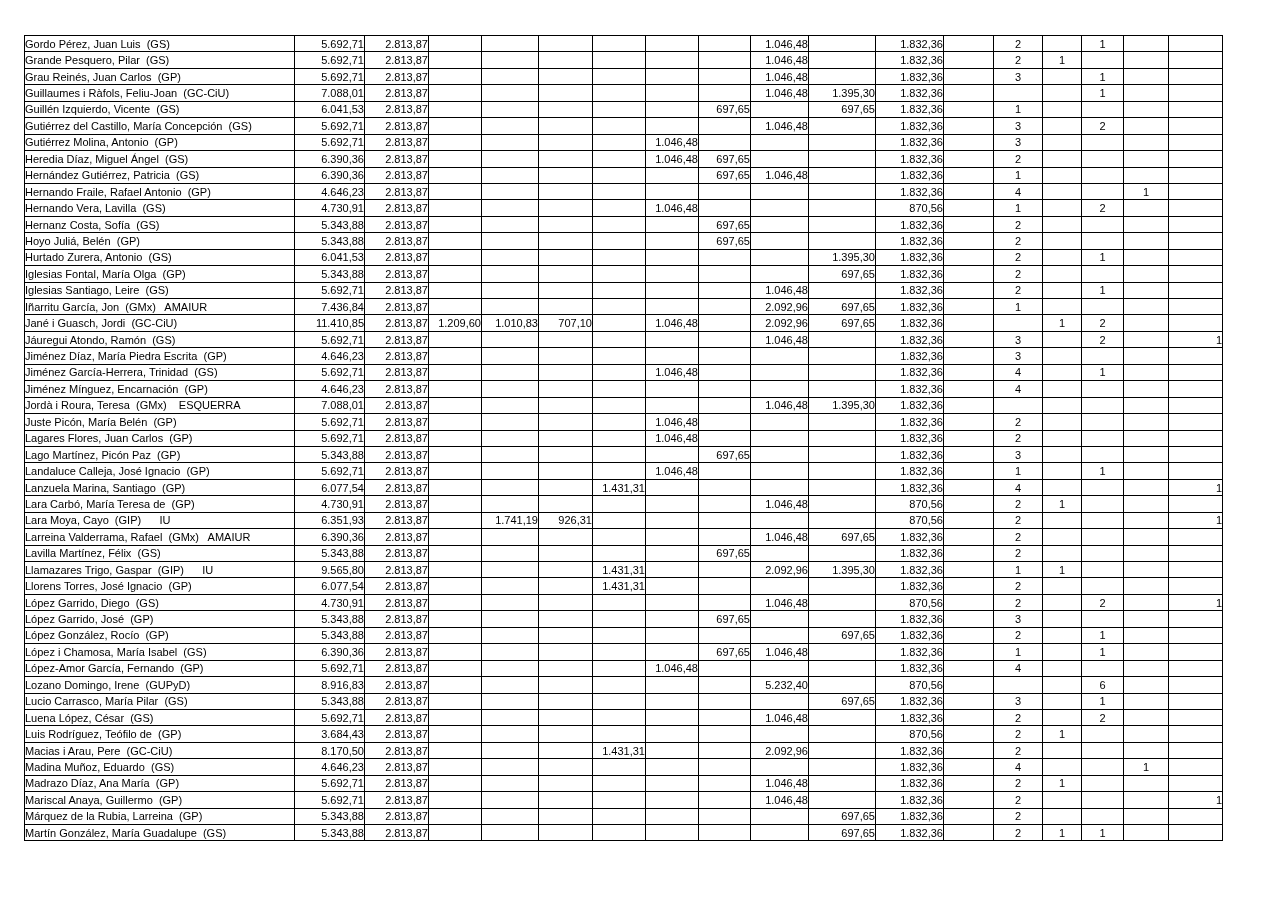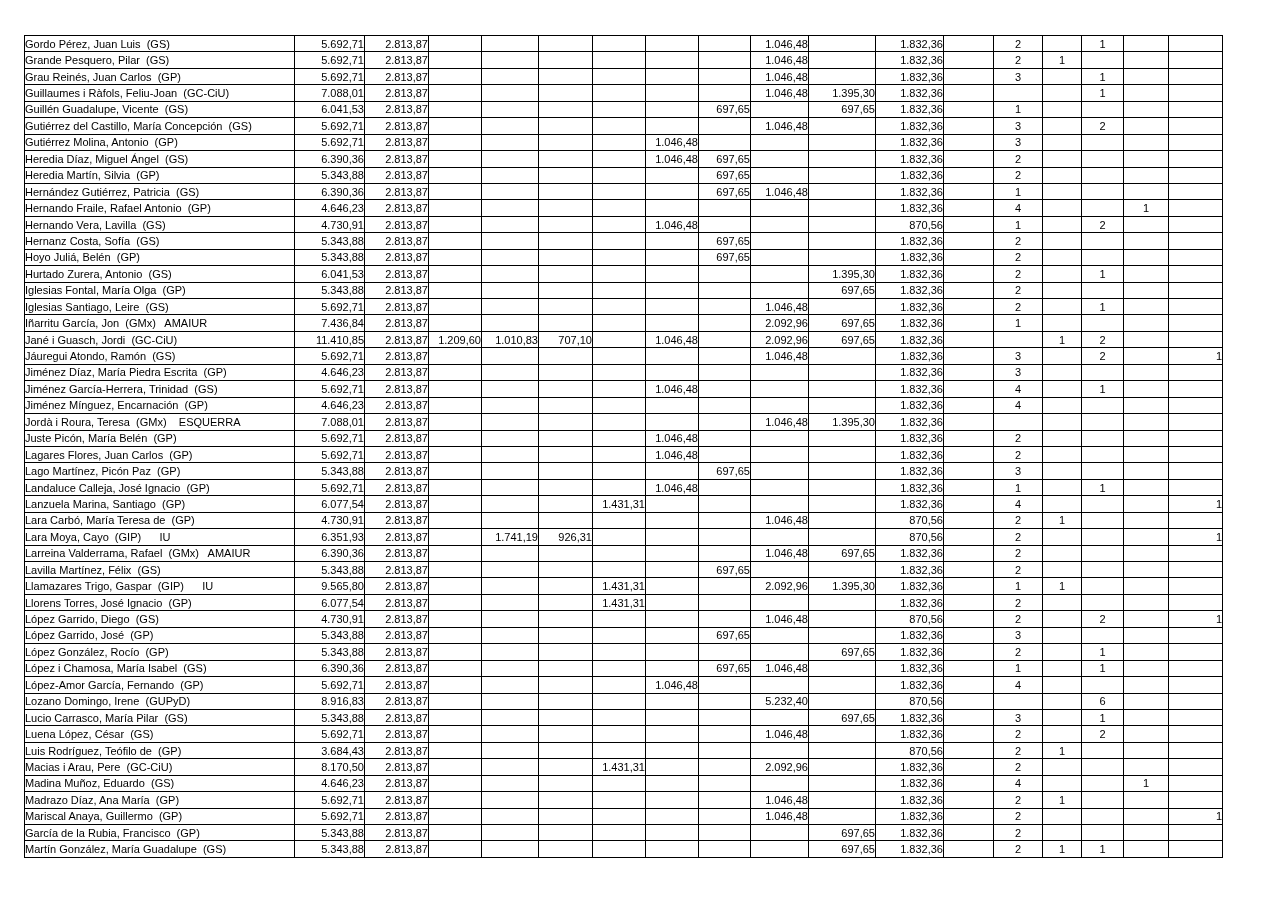--- a/index.html
+++ b/index.html
@@ -140,21 +140,21 @@
           <td class="c-num">1.395,30</td>
           <td class="c-num">1.832,36</td>
           <td class="c-num"></td>
           <td class="c-int"></td>
           <td class="c-int"></td>
           <td class="c-int">1</td>
           <td class="c-int"></td>
           <td class="c-intr"></td>
         </tr>
         <tr>
-          <td class="c-name">Guillén Guadalupe, Vicente  (GS)</td>
+          <td class="c-name">Guillén Izquierdo, Vicente  (GS)</td>
           <td class="c-num">6.041,53</td>
           <td class="c-num">2.813,87</td>
           <td class="c-num"></td>
           <td class="c-num"></td>
           <td class="c-num"></td>
           <td class="c-num"></td>
           <td class="c-num"></td>
           <td class="c-num">697,65</td>
           <td class="c-num"></td>
           <td class="c-num">697,65</td>
@@ -208,40 +208,20 @@
         </tr>
         <tr>
           <td class="c-name">Heredia Díaz, Miguel Ángel  (GS)</td>
           <td class="c-num">6.390,36</td>
           <td class="c-num">2.813,87</td>
           <td class="c-num"></td>
           <td class="c-num"></td>
           <td class="c-num"></td>
           <td class="c-num"></td>
           <td class="c-num">1.046,48</td>
-          <td class="c-num">697,65</td>
-          <td class="c-num"></td>
-          <td class="c-num"></td>
-          <td class="c-num">1.832,36</td>
-          <td class="c-num"></td>
-          <td class="c-int">2</td>
-          <td class="c-int"></td>
-          <td class="c-int"></td>
-          <td class="c-int"></td>
-          <td class="c-intr"></td>
-        </tr>
-        <tr>
-          <td class="c-name">Heredia Martín, Silvia  (GP)</td>
-          <td class="c-num">5.343,88</td>
-          <td class="c-num">2.813,87</td>
-          <td class="c-num"></td>
-          <td class="c-num"></td>
-          <td class="c-num"></td>
-          <td class="c-num"></td>
-          <td class="c-num"></td>
           <td class="c-num">697,65</td>
           <td class="c-num"></td>
           <td class="c-num"></td>
           <td class="c-num">1.832,36</td>
           <td class="c-num"></td>
           <td class="c-int">2</td>
           <td class="c-int"></td>
           <td class="c-int"></td>
           <td class="c-int"></td>
           <td class="c-intr"></td>
@@ -1020,21 +1000,21 @@
           <td class="c-num"></td>
           <td class="c-num">1.832,36</td>
           <td class="c-num"></td>
           <td class="c-int">2</td>
           <td class="c-int"></td>
           <td class="c-int"></td>
           <td class="c-int"></td>
           <td class="c-intr">1</td>
         </tr>
         <tr>
-          <td class="c-name">García de la Rubia, Francisco  (GP)</td>
+          <td class="c-name">Márquez de la Rubia, Larreina  (GP)</td>
           <td class="c-num">5.343,88</td>
           <td class="c-num">2.813,87</td>
           <td class="c-num"></td>
           <td class="c-num"></td>
           <td class="c-num"></td>
           <td class="c-num"></td>
           <td class="c-num"></td>
           <td class="c-num"></td>
           <td class="c-num"></td>
           <td class="c-num">697,65</td>

